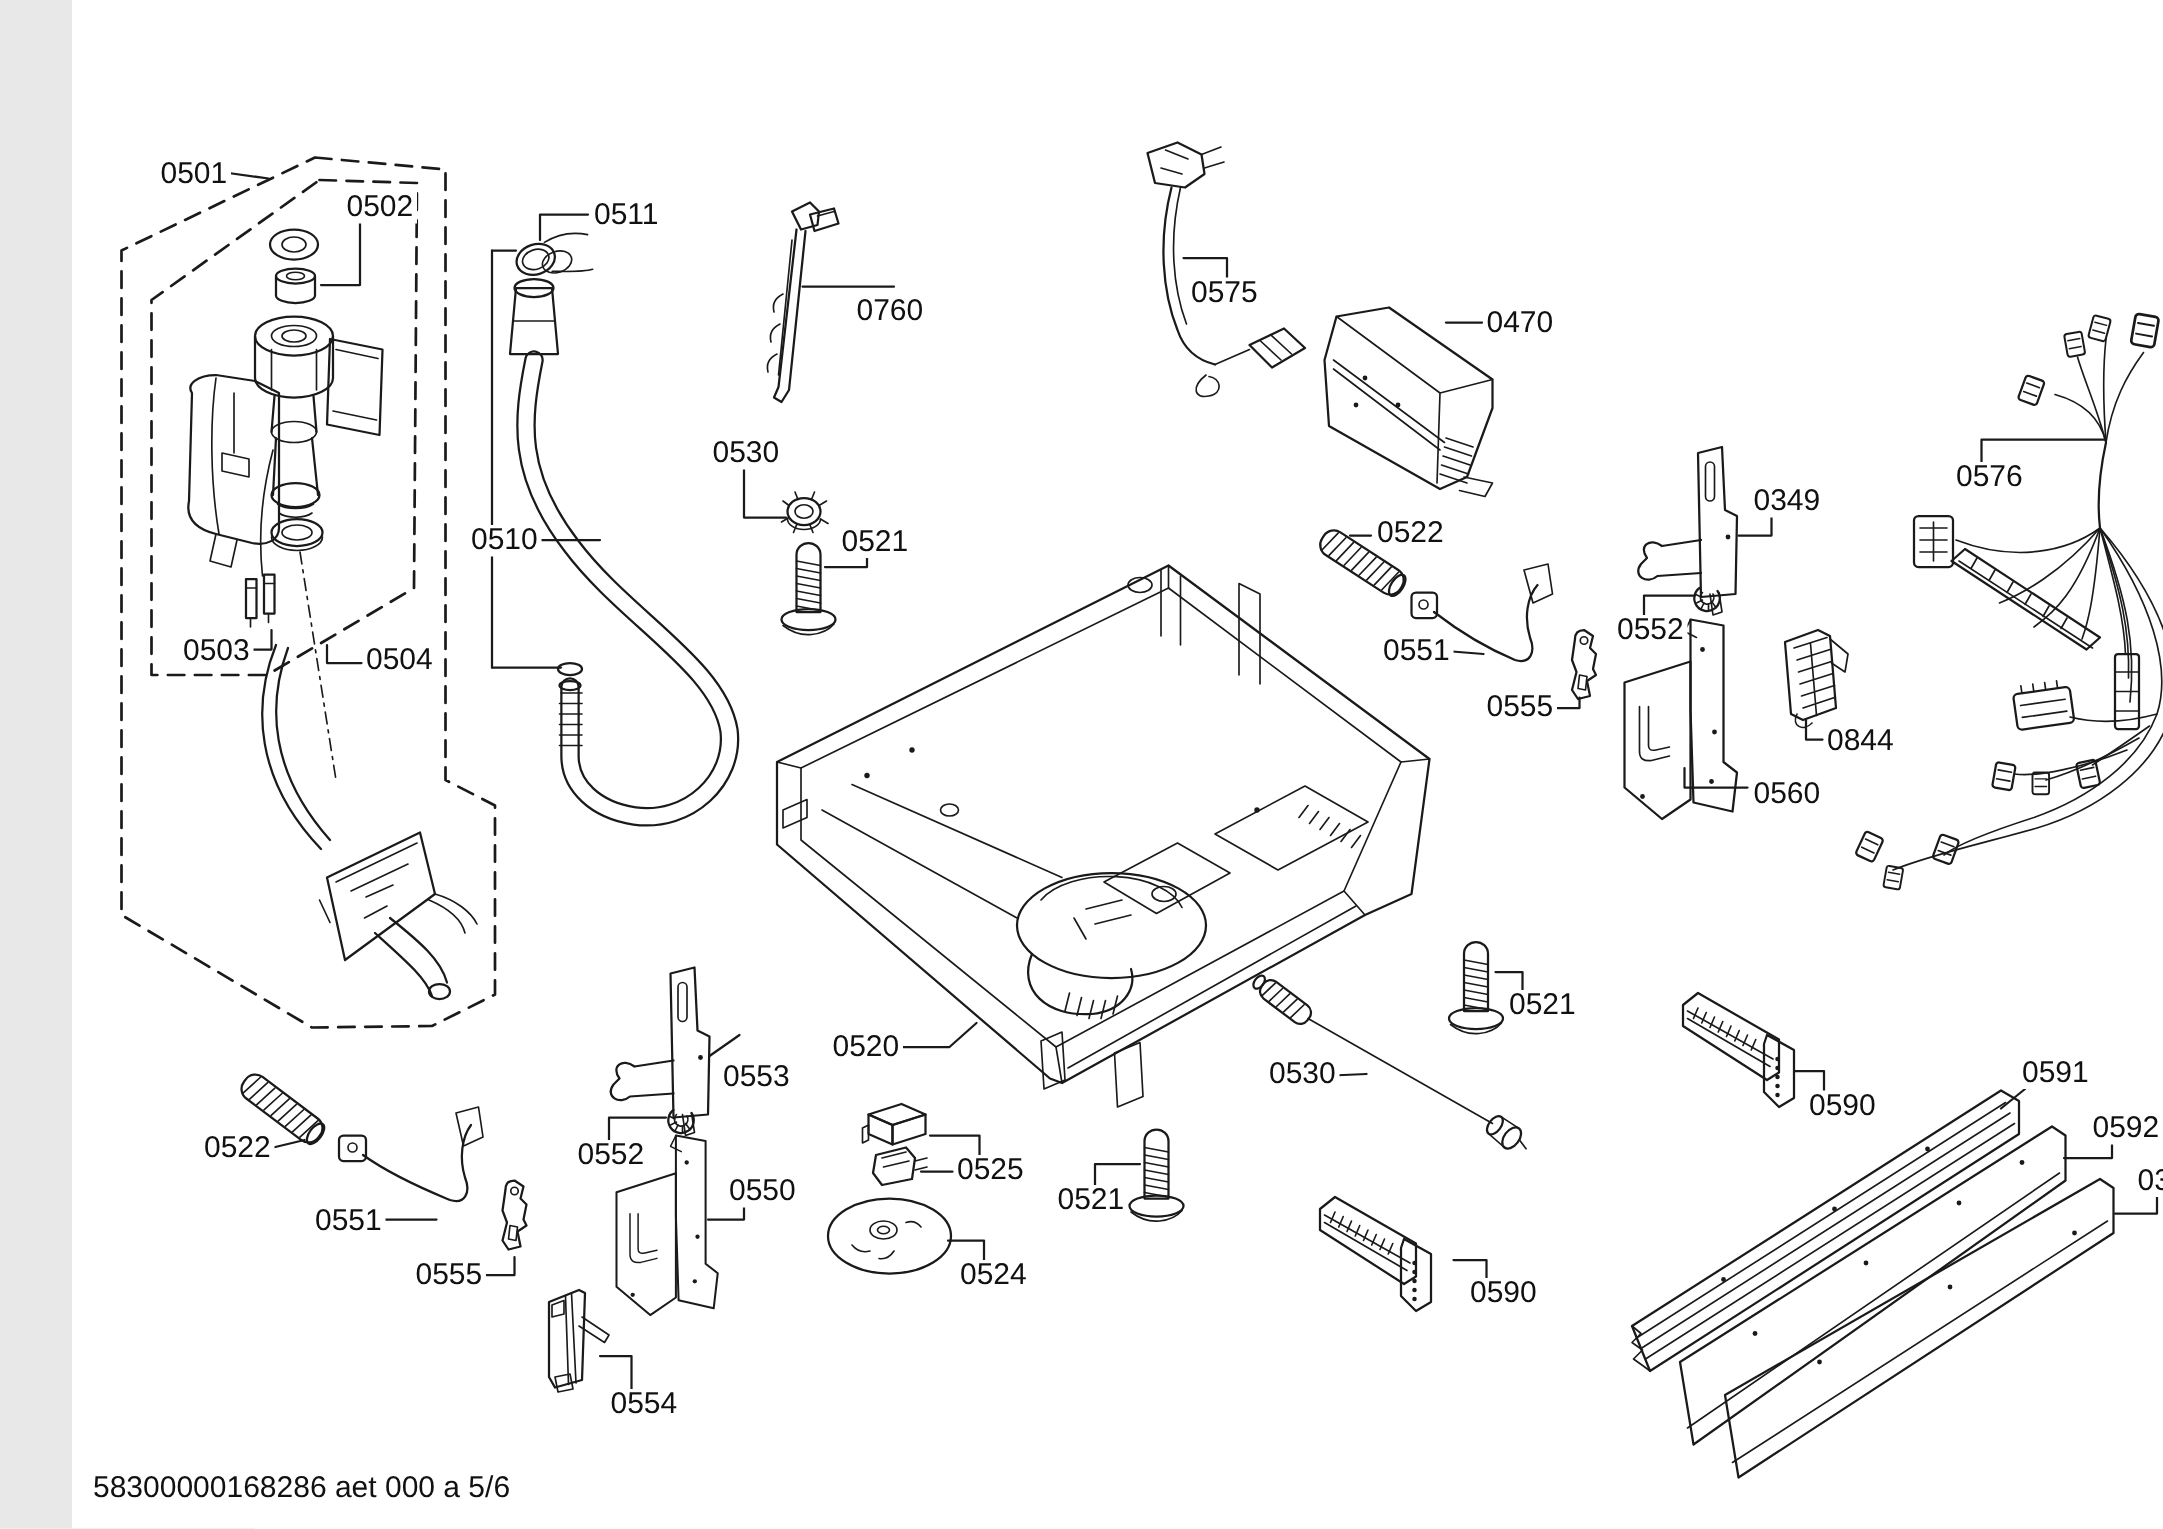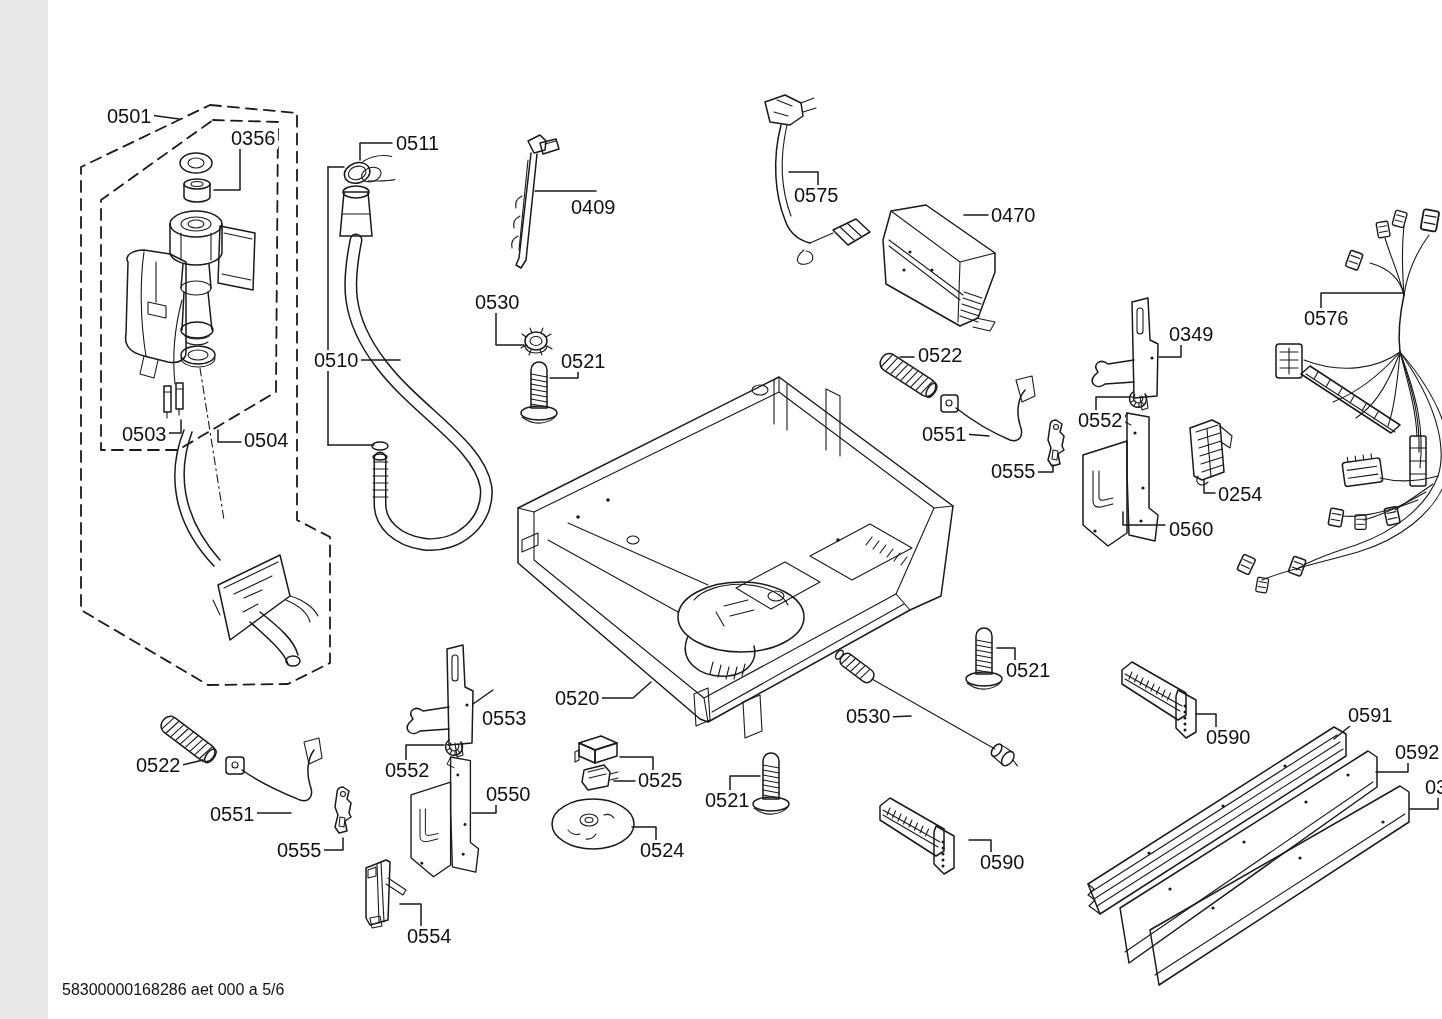--- a/index.html
+++ b/index.html
@@ -14,21 +14,21 @@
   svg .thin{stroke-width:1.1;}
   svg .leader{stroke-width:1.3;}
   svg .dot{fill:#1a1a1a;stroke:none;}
   svg .tube-outer{stroke-width:13;}
   svg .tube-inner{stroke:#ffffff;stroke-width:10;}
   .callout{
     position:absolute;font-size:20px;line-height:1.05;color:#111;
     background:#ffffff;padding:0 2px;white-space:nowrap;
   }
   .footer{
-    position:absolute;left:14px;top:981px;font-size:16px;color:#111;background:#fff;
+    position:absolute;left:14px;top:981px;font-size:20px;color:#111;background:#fff;
   }
 </style>
 </head>
 <body>
 
 <div class="stage">
 
 <svg width="1442" height="1019" viewBox="0 0 1442 1019">
 
   <defs>
@@ -407,37 +407,37 @@
     <polyline points="943,853 943,840 921,840"></polyline>
     <polyline points="373,926 373,904 352,904"></polyline>
     <polyline points="130,766 155,760"></polyline>
     <polyline points="205,813 243,813"></polyline>
     <polyline points="273,850 295,850 295,838"></polyline>
   </g>
 </svg>
 
 <div>
   <div class="callout" style="left:57px;top:106px">0501</div>
-  <div class="callout" style="left:181px;top:128px">0356</div>
+  <div class="callout" style="left:181px;top:128px">0502</div>
   <div class="callout" style="left:346px;top:133px">0511</div>
-  <div class="callout" style="left:521px;top:197px">0409</div>
+  <div class="callout" style="left:521px;top:197px">0760</div>
   <div class="callout" style="left:744px;top:185px">0575</div>
   <div class="callout" style="left:941px;top:205px">0470</div>
   <div class="callout" style="left:425px;top:292px">0530</div>
   <div class="callout" style="left:264px;top:350px">0510</div>
   <div class="callout" style="left:511px;top:351px">0521</div>
   <div class="callout" style="left:868px;top:345px">0522</div>
   <div class="callout" style="left:1119px;top:324px">0349</div>
   <div class="callout" style="left:872px;top:424px">0551</div>
   <div class="callout" style="left:1028px;top:410px">0552</div>
   <div class="callout" style="left:1254px;top:308px">0576</div>
   <div class="callout" style="left:72px;top:424px">0503</div>
   <div class="callout" style="left:194px;top:430px">0504</div>
   <div class="callout" style="left:941px;top:461px">0555</div>
-  <div class="callout" style="left:1168px;top:484px">0254</div>
+  <div class="callout" style="left:1168px;top:484px">0844</div>
   <div class="callout" style="left:1119px;top:519px">0560</div>
   <div class="callout" style="left:432px;top:708px">0553</div>
   <div class="callout" style="left:505px;top:688px">0520</div>
   <div class="callout" style="left:956px;top:660px">0521</div>
   <div class="callout" style="left:796px;top:706px">0530</div>
   <div class="callout" style="left:1156px;top:727px">0590</div>
   <div class="callout" style="left:1298px;top:705px">0591</div>
   <div class="callout" style="left:335px;top:760px">0552</div>
   <div class="callout" style="left:1345px;top:742px">0592</div>
   <div class="callout" style="left:86px;top:755px">0522</div>

